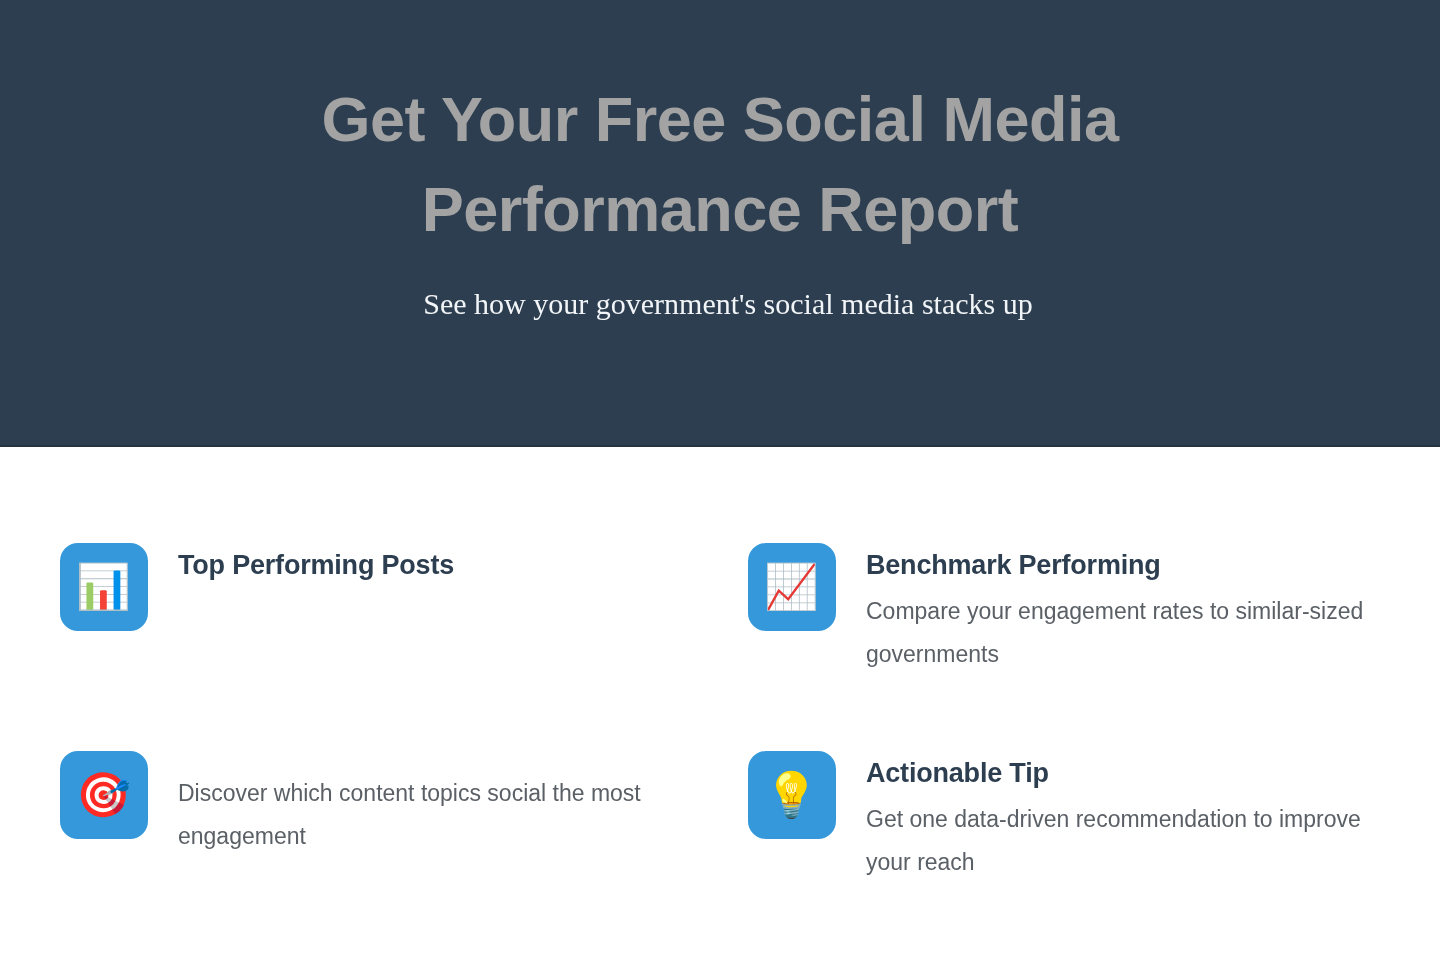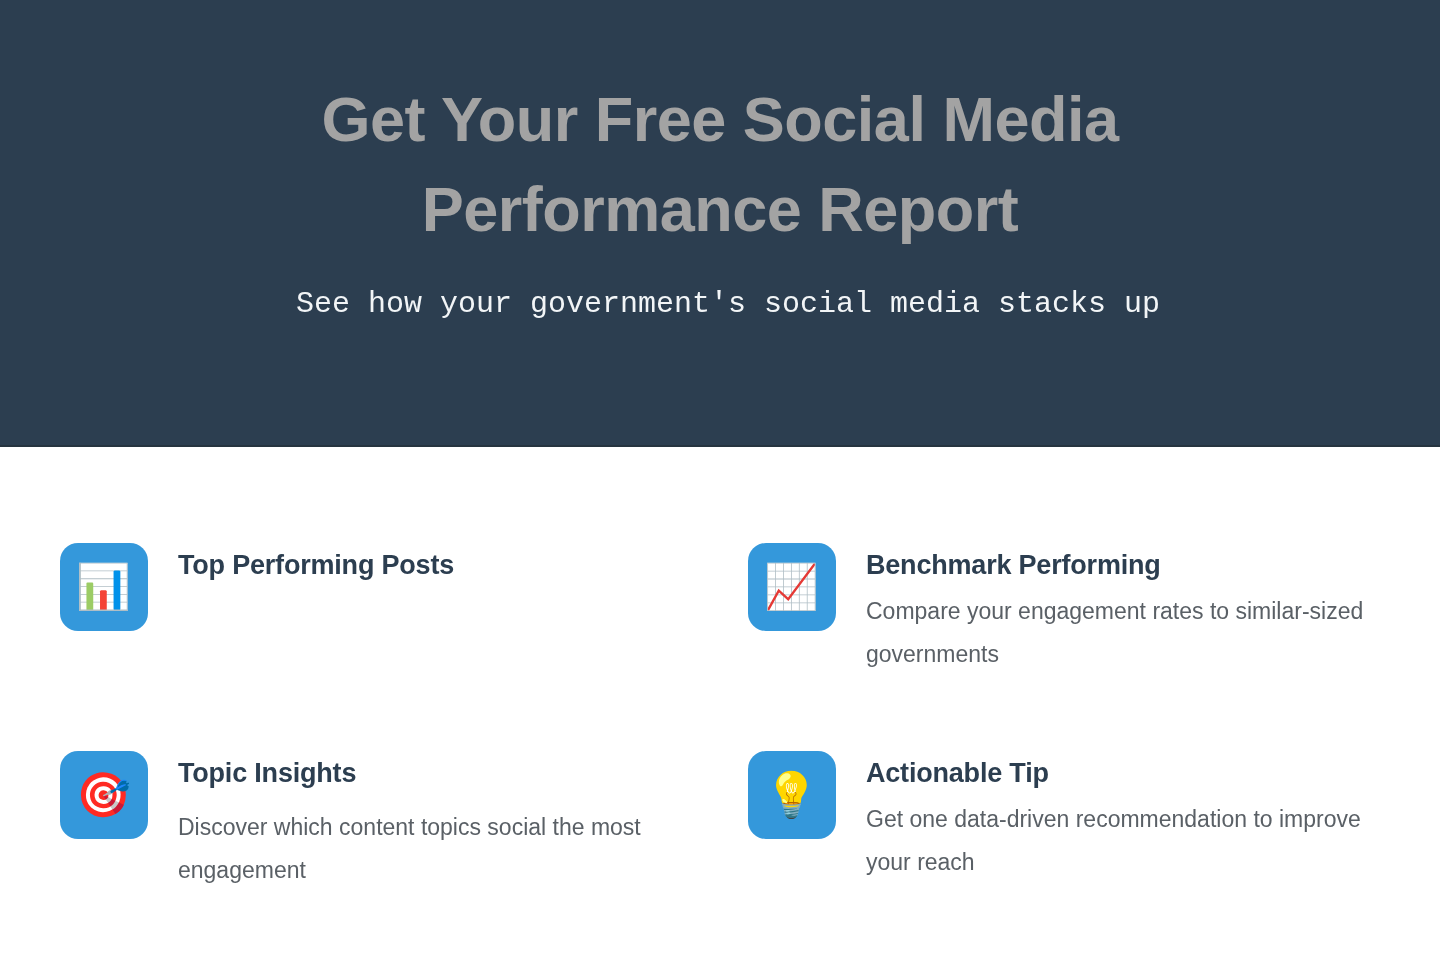--- a/index.html
+++ b/index.html
@@ -35,21 +35,21 @@
     font-family: "Liberation Sans", "DejaVu Sans", sans-serif;
     font-weight: 700;
     font-size: 63px;
     line-height: 90px;
     letter-spacing: -0.5px;
   }
   .hero-subtitle {
     margin: 30px 0 0 16px;
     text-align: right;
     color: #f2f5f7;
-    font-family: Liberation Mono, monospace;
+    font-family: Liberation Serif, serif;
     font-weight: 400;
     font-size: 30px;
     line-height: 40px;
   }
 
   
   .features {
     width: 1440px;
     padding: 96px 60px 0 60px;
     display: grid;
@@ -123,21 +123,20 @@
     <div class="feature-icon">📈</div>
     <div class="feature-body">
       <h2 class="feature-title">Benchmark Performing</h2>
       <p class="feature-desc">Compare your engagement rates to similar-sized governments</p>
     </div>
   </section>
 
   <section class="feature col-left">
     <div class="feature-icon">🎯</div>
     <div class="feature-body">
-      <h2 class="feature-title">Topic Insights</h2>
       <p class="feature-desc">Discover which content topics social the most engagement</p>
     </div>
   </section>
 
   <section class="feature col-right">
     <div class="feature-icon">💡</div>
     <div class="feature-body">
       <h2 class="feature-title">Actionable Tip</h2>
       <p class="feature-desc">Get one data-driven recommendation to improve your reach</p>
     </div>

